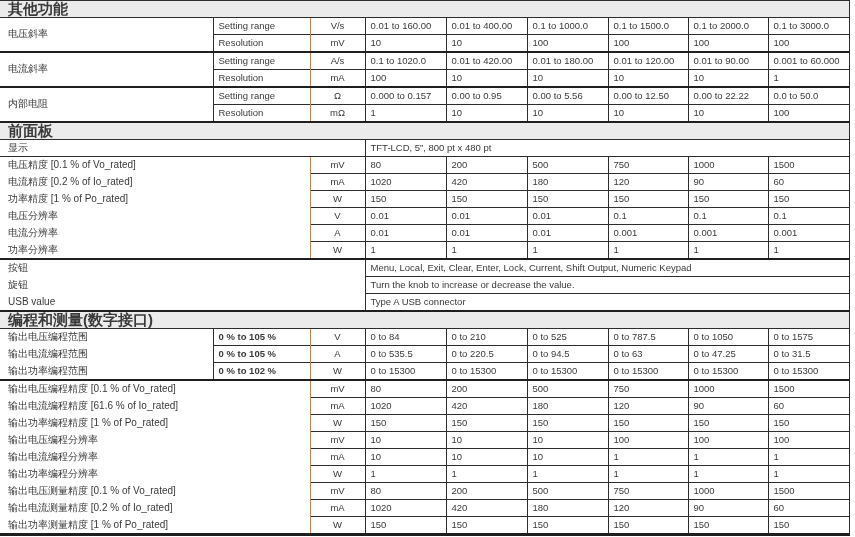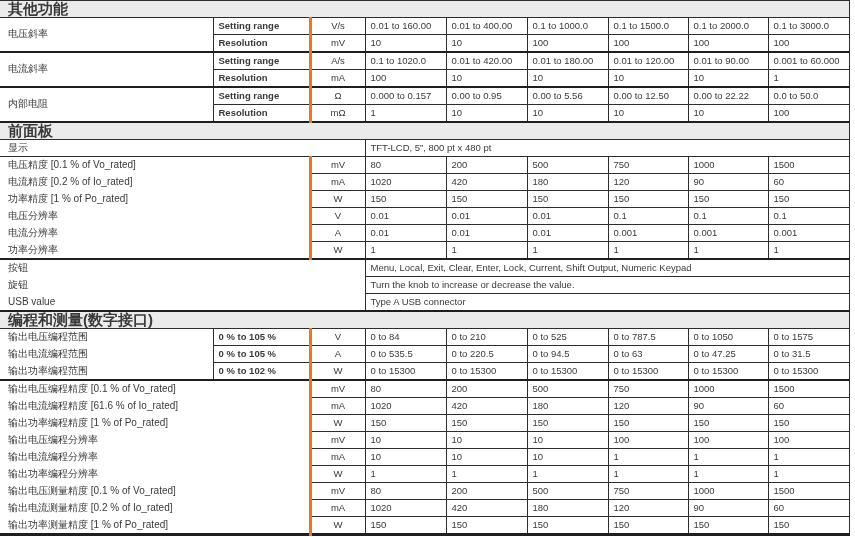--- a/index.html
+++ b/index.html
@@ -5,23 +5,23 @@
   html,body{margin:0;padding:0;background:#ffffff;}
   body{width:855px;height:537px;overflow:hidden;font-family:"Liberation Sans",sans-serif;}
   table.spec{
     border-collapse:collapse;table-layout:fixed;width:849px;
     border-top:1px solid #2d2d2d;border-right:1px solid #2d2d2d;border-bottom:3px solid #1f1f1f;
     color:#3a3a3a;
   }
   td{height:16px;max-height:16px;padding:0 5px;font-size:9.5px;line-height:1.05;
      vertical-align:middle;white-space:nowrap;overflow:hidden;}
   td.lbl{font-weight:normal;font-size:10px;padding-left:8px;}
-  td.sub{font-weight:bold;font-size:9.5px;border-left:1px solid #2d2d2d;}
+  td.sub{font-weight:normal;font-size:9.5px;border-left:1px solid #2d2d2d;}
   td.rng{font-weight:bold;font-size:9.5px;border-left:1px solid #2d2d2d;}
-  td.unit{text-align:center;padding:0 2px;border-left:3px solid #f97316;}
+  td.unit{text-align:center;padding:0 2px;border-left:1px solid #f97316;}
   td.val{border-left:1px solid #2d2d2d;}
   tr.sec td{background:#ebebeb;font-weight:bold;font-size:15px;padding-left:8px;
             border-bottom:1px solid #2d2d2d;}
   .t{border-top:1px solid #2d2d2d;}
   .T{border-top:2px solid #1f1f1f;}
 </style>
 </head>
 <body>
 
 <div>

